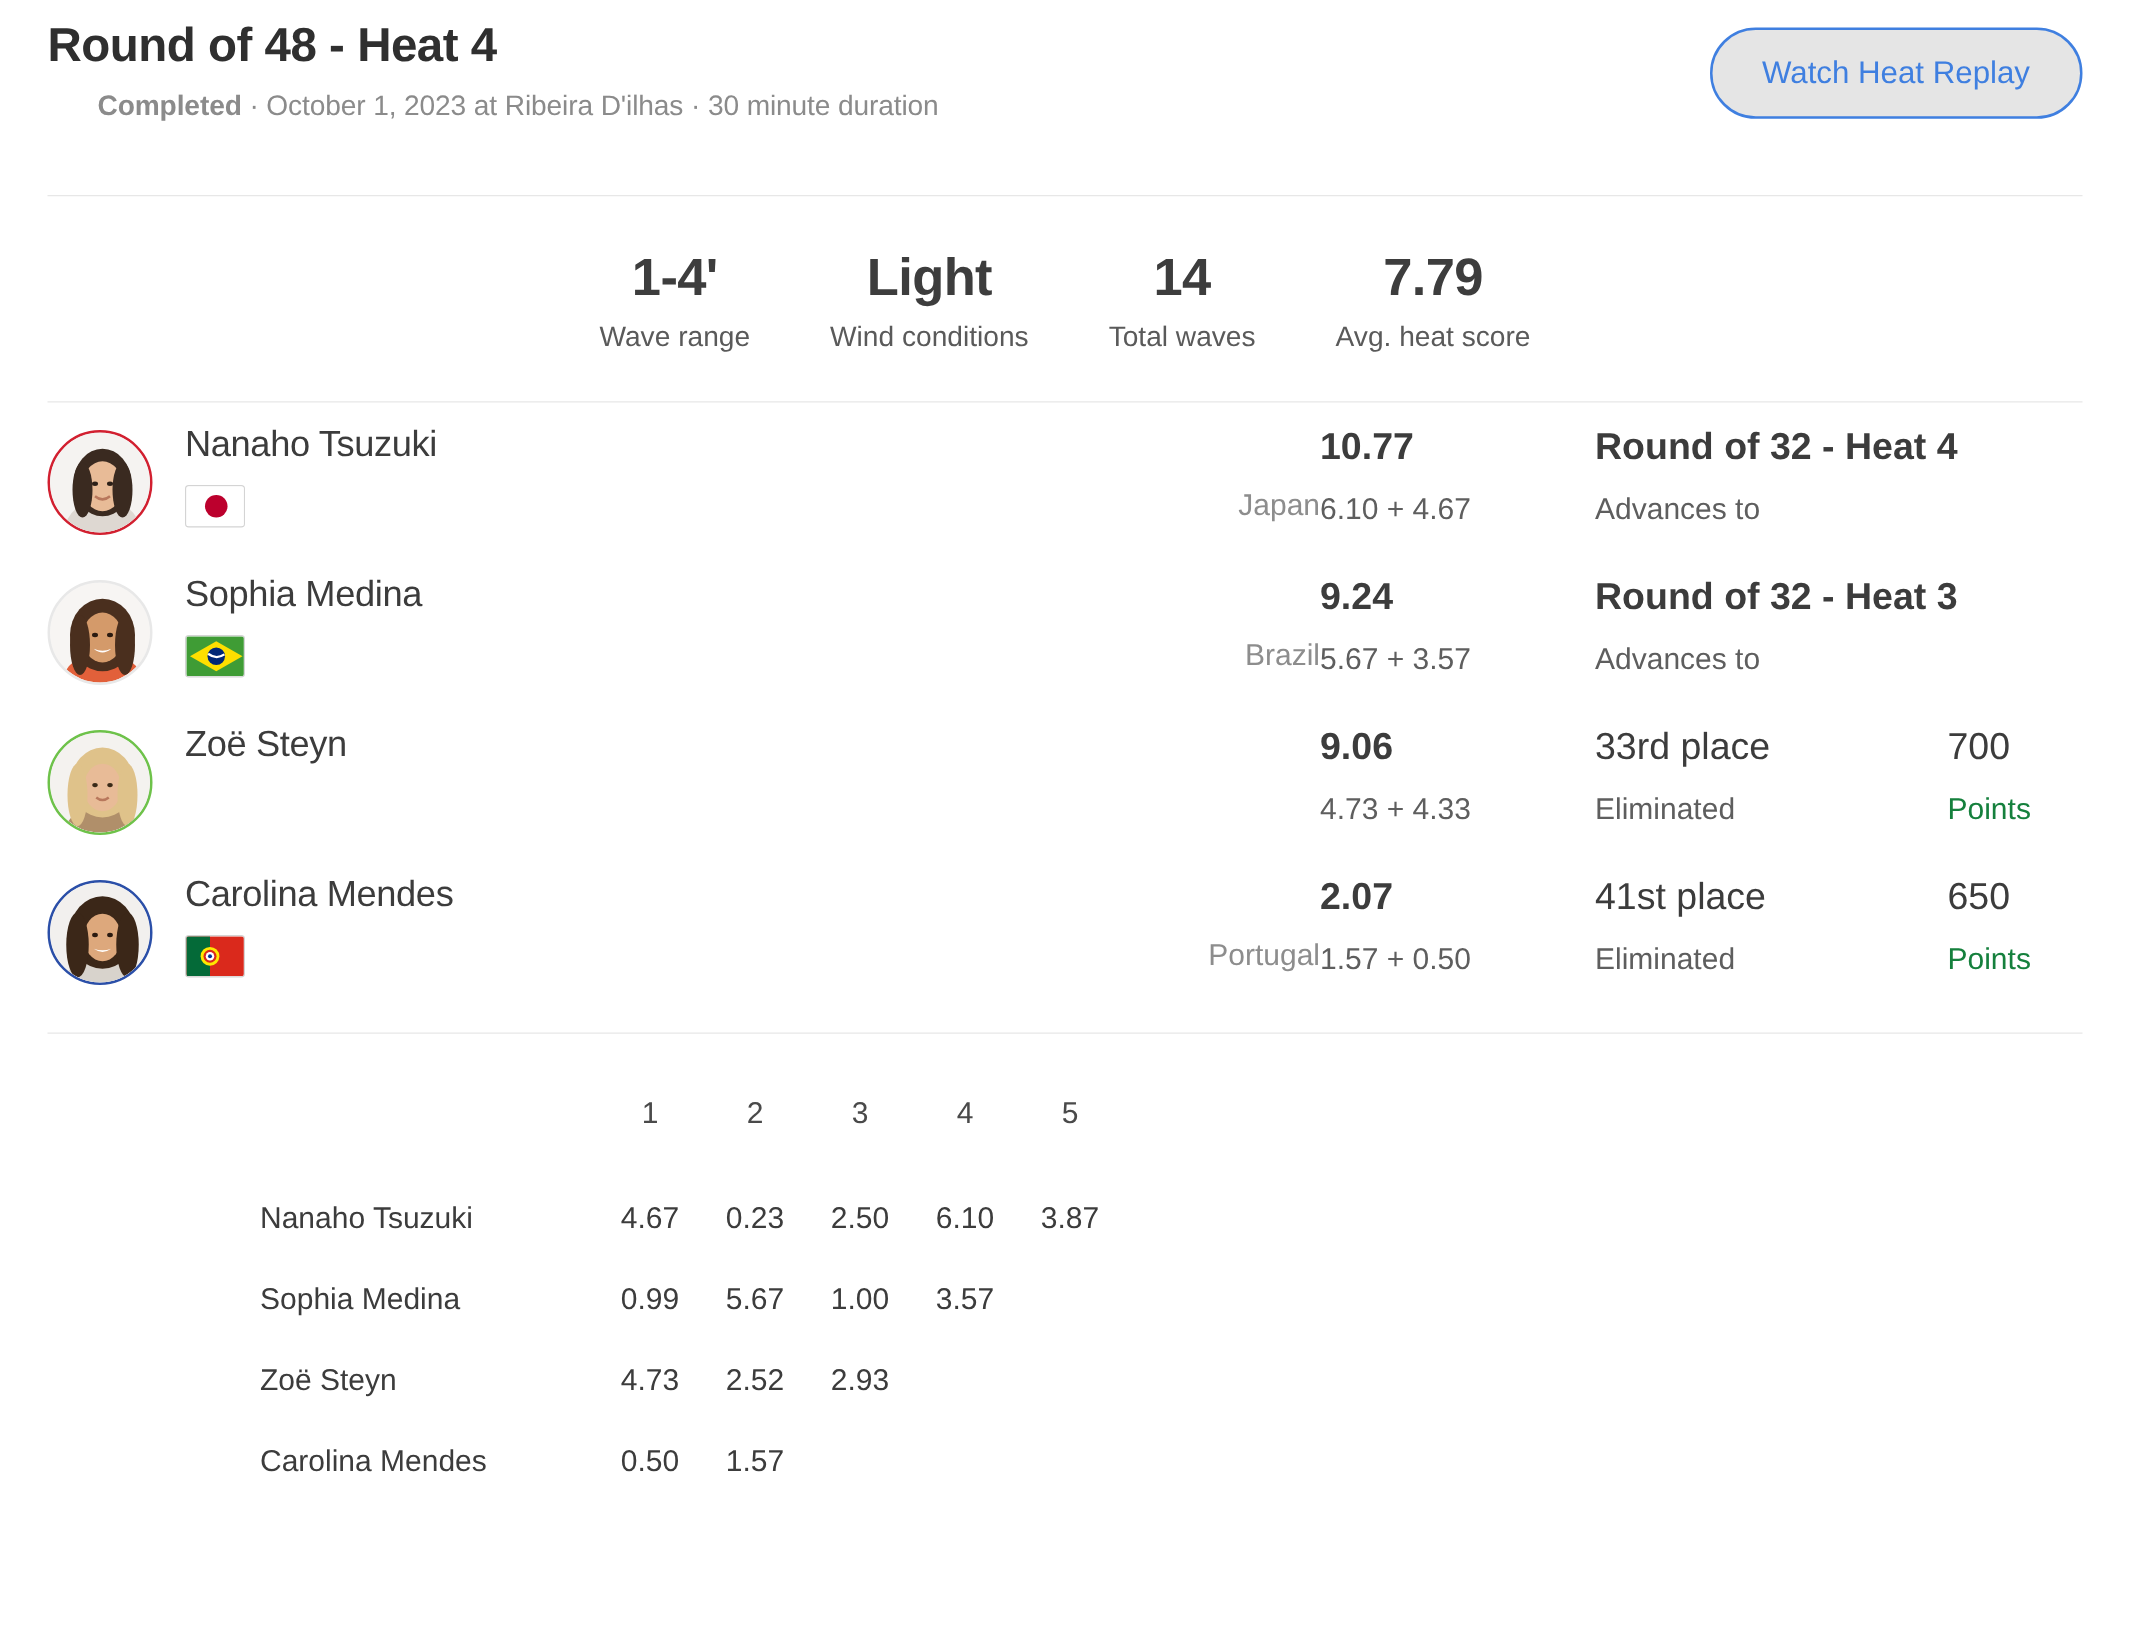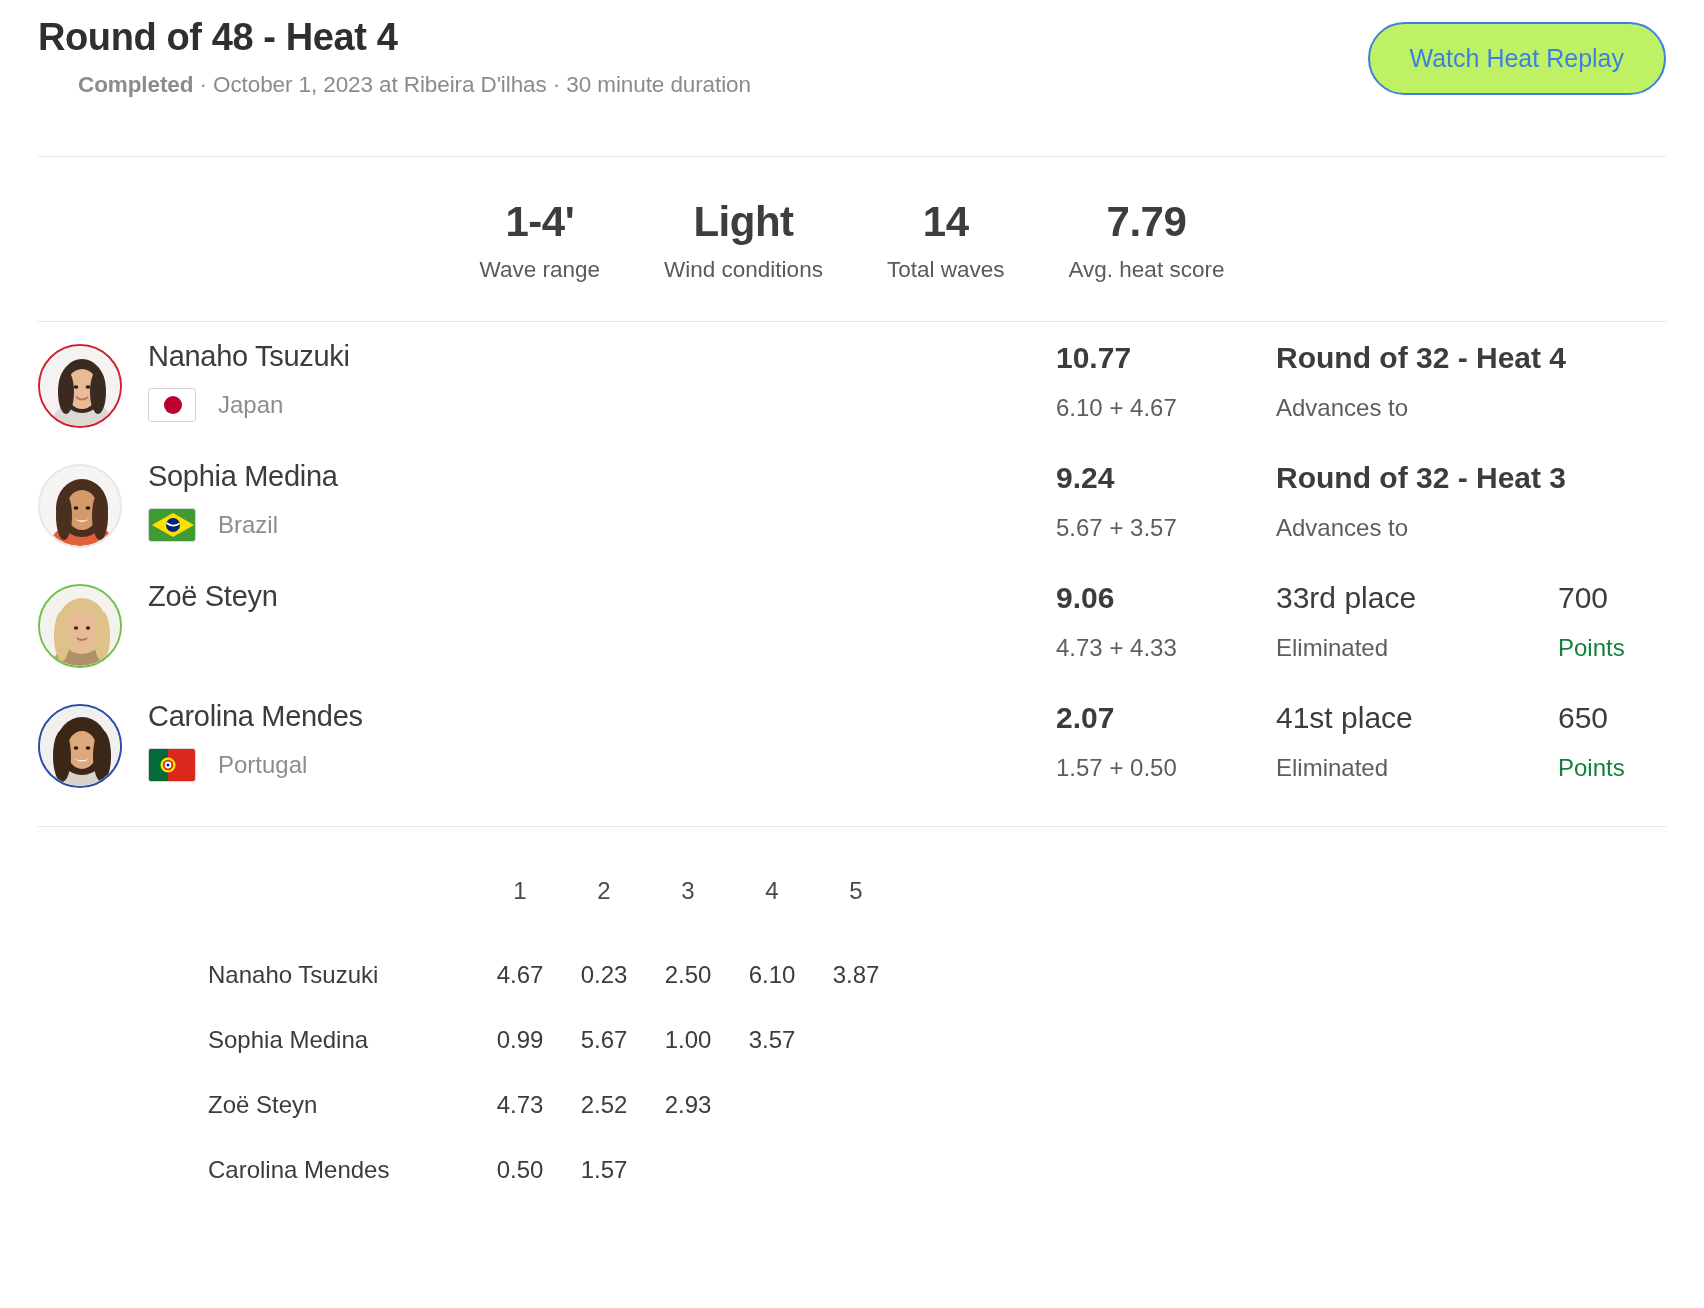--- a/index.html
+++ b/index.html
@@ -34,21 +34,21 @@
     color: #8b8b8b;
     letter-spacing: -0.1px;
     white-space: nowrap;
     margin-left: 40px;
   }
   .heat-sub .status { font-weight: bold; color: #8b8b8b; }
   .replay-btn {
     border: 2px solid #3f7fe0;
     border-radius: 100px;
     color: #3f7fe0;
-    background: #bef264;
+    background: #e5e5e5;
     font-size: 25px;
     padding: 20px 40px;
     cursor: pointer;
     font-family: "Liberation Sans", sans-serif;
     white-space: nowrap;
     margin-top: 8px;
   }
 
   .divider {
     height: 1px;
@@ -115,20 +115,21 @@
   .athlete-name {
     font-size: 29px;
     color: #3c3c3c;
     letter-spacing: -0.3px;
     line-height: 1.25;
   }
   .nat {
     display: flex;
     align-items: center;
     margin-top: 14px;
+    justify-content: space-between;
   }
   .flag {
     width: 48px;
     height: 34px;
     border: 1px solid #d4d4d4;
     border-radius: 3px;
     overflow: hidden;
     flex: none;
     position: relative;
   }

